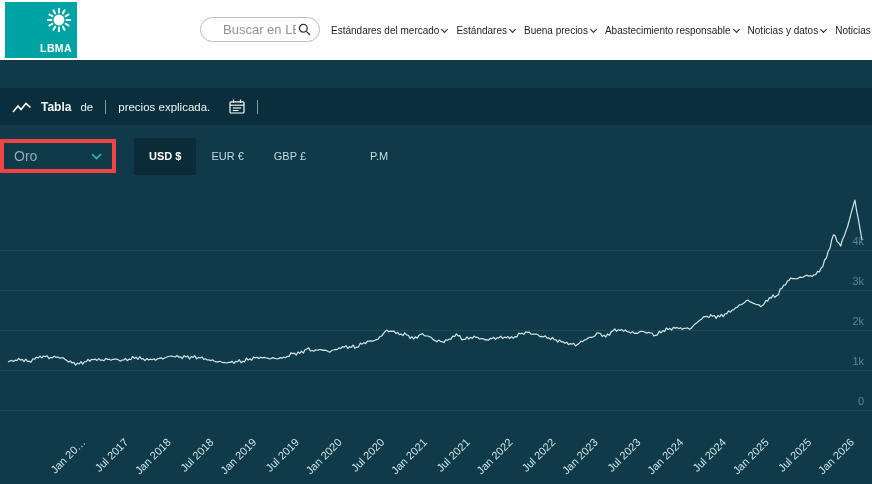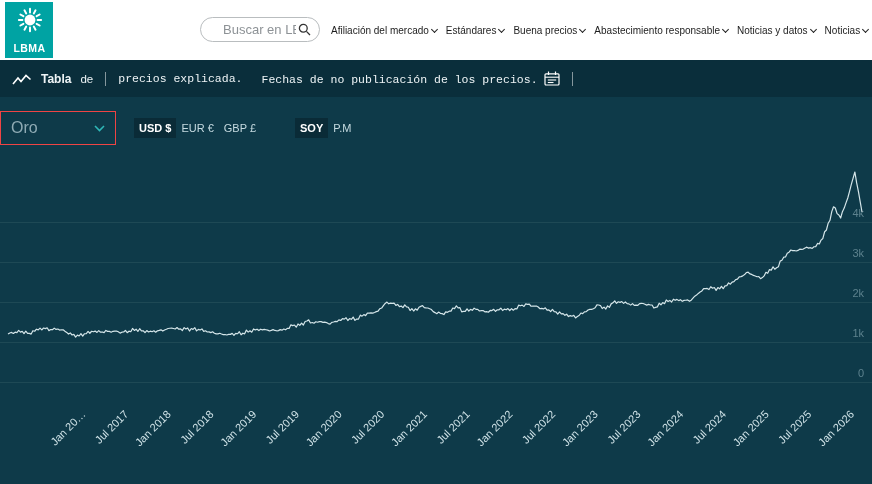--- a/index.html
+++ b/index.html
@@ -4,23 +4,23 @@
 <style>
   html,body{margin:0;padding:0;}
   body{
     width:872px;height:484px;overflow:hidden;
     background:#0e3a49;
     font-family:"Liberation Sans", sans-serif;
   }
   
   .topbar{height:60px;background:#ffffff;position:relative;}
   .logo{
-    position:absolute;left:5px;top:2px;width:48px;height:56px;
+    position:absolute;left:5px;top:2px;width:72px;height:56px;
     background:#00a3a3;display:flex;flex-direction:column;
-    justify-content:space-between;align-items:center;
+    justify-content:space-between;align-items:flex-end;
     padding:5px 5px 4px 6px;box-sizing:border-box;cursor:pointer;
   }
   .logo-text{color:#fff;font-size:10.5px;font-weight:bold;letter-spacing:.4px;}
   .search{
     position:absolute;left:200px;top:17px;width:120px;height:25px;
     border:1px solid #b9bdbf;border-radius:14px;
     display:flex;align-items:center;padding:0 8px;box-sizing:border-box;background:#fff;
   }
   .search input{
     border:none;outline:none;flex:1;min-width:0;font-size:13px;color:#444;
@@ -33,36 +33,36 @@
     font-size:10px;color:#1c1c1c;white-space:nowrap;overflow:hidden;
   }
   .nav-item{display:flex;align-items:center;gap:3px;color:#1c1c1c;text-decoration:none;cursor:pointer;}
   .chev{
     width:4px;height:4px;border-right:1.2px solid #222;border-bottom:1.2px solid #222;
     transform:rotate(45deg);display:inline-block;margin-top:-2px;
   }
   
   .subnav{
     height:37px;background:#0a2e3b;display:flex;align-items:center;
-    padding:0 12px;color:#eef4f6;font-size:11.5px;gap:9px;
+    padding:0 12px;color:#eef4f6;font-size:11.5px;gap:9px;margin-top:28px;
   }
   .sub-bold{font-weight:bold;font-size:12px;cursor:pointer;}
-  .sub-link{color:#eef4f6;text-decoration:none;cursor:pointer;display:flex;align-items:flex-end;gap:6px;font-family:Liberation Mono, monospace;}
+  .sub-link{color:#eef4f6;text-decoration:none;cursor:pointer;display:flex;align-items:flex-start;gap:6px;}
   .vdiv{width:1px;height:14px;background:rgba(255,255,255,.5);margin:0 3px;}
   
   .controls{margin-top:13px;height:36px;display:flex;align-items:center;}
   .select{
-    width:116px;height:34px;border:1px solid #ef4444;box-sizing:border-box;
+    width:116px;height:34px;border:4px solid #ef4444;box-sizing:border-box;
     display:flex;align-items:center;justify-content:space-between;
-    padding:0 10px;color:#8fabb4;font-size:16px;cursor:pointer;
+    padding:0 10px;color:#8fabb4;font-size:14px;cursor:pointer;
   }
   .btn-group{display:flex;margin-left:18px;}
   .btn-group.fixes{margin-left:34px;}
   .ctl-btn{
-    height:20px;padding:0 5px;background:transparent;border:none;
+    height:37px;padding:0 15px;background:transparent;border:none;
     color:#c6dbe1;font-size:11px;font-family:"Liberation Sans", sans-serif;cursor:pointer;
   }
   .ctl-btn.active{background:#0a2b37;color:#ffffff;font-weight:bold;}
   
   #chart-svg{display:block;margin-top:6px;}
   #chart-svg text{font-family:"Liberation Sans", sans-serif;}
 </style>
 </head>
 <body>
 
@@ -93,21 +93,21 @@
     <div class="search">
       <input type="text" placeholder="Buscar en LBMA" style="">
       <svg width="13" height="13" viewBox="0 0 13 13">
         <circle cx="5.3" cy="5.3" r="3.9" fill="none" stroke="#333" stroke-width="1.3"></circle>
         <line x1="8.4" y1="8.4" x2="12" y2="12" stroke="#333" stroke-width="1.3"></line>
       </svg>
     </div>
 
     <nav class="mainnav">
       <a class="nav-item">
-        <span>Afiliación del mercado</span>
+        <span>Estándares del mercado</span>
         <span class="chev"></span>
       </a>
       <a class="nav-item">
         <span>Estándares</span>
         <span class="chev"></span>
       </a>
       <a class="nav-item">
         <span>Buena precios</span>
         <span class="chev"></span>
       </a>
@@ -131,21 +131,20 @@
     <svg width="20" height="14" viewBox="0 0 20 14">
       <polyline points="1,12 6,6 9,9.5 14,3.5 18.5,7.5" fill="none" stroke="#ffffff" stroke-width="1.6"></polyline>
     </svg>
     <span class="sub-bold">Tabla</span>
     <span>de</span>
     <span class="vdiv"></span>
     <a class="sub-link">
       <span>precios explicada.</span>
     </a>
     <a class="sub-link" style="margin-left:10px;">
-      <span>Fechas de no publicación de los precios.</span>
       <svg width="16" height="15" viewBox="0 0 16 15">
         <rect x="1" y="2.8" width="14" height="11.2" rx="1" fill="none" stroke="#ffffff" stroke-width="1.2"></rect>
         <line x1="4.5" y1="0.5" x2="4.5" y2="4" stroke="#ffffff" stroke-width="1.2"></line>
         <line x1="11.5" y1="0.5" x2="11.5" y2="4" stroke="#ffffff" stroke-width="1.2"></line>
         <line x1="1" y1="6.2" x2="15" y2="6.2" stroke="#ffffff" stroke-width="1.1"></line>
         <line x1="3.8" y1="9" x2="12.2" y2="9" stroke="#ffffff" stroke-width="1.1"></line>
         <line x1="3.8" y1="11.5" x2="9.5" y2="11.5" stroke="#ffffff" stroke-width="1.1"></line>
       </svg>
     </a>
     <span class="vdiv"></span>
@@ -157,21 +156,20 @@
       <svg width="11" height="7" viewBox="0 0 11 7">
         <polyline points="1,1 5.5,5.5 10,1" fill="none" stroke="#2fb7b7" stroke-width="1.6"></polyline>
       </svg>
     </div>
     <div class="btn-group">
       <button class="ctl-btn active">USD $</button>
       <button class="ctl-btn">EUR €</button>
       <button class="ctl-btn">GBP £</button>
     </div>
     <div class="btn-group fixes">
-      <button class="ctl-btn active">SOY</button>
       <button class="ctl-btn">P.M</button>
     </div>
   </div>
 
   <svg id="chart-svg" width="872" height="332" viewBox="0 0 872 332">
       <line x1="0" x2="872" y1="230.5" y2="230.5" stroke="#1e4955" stroke-width="1"></line>
       <text x="864" y="224.5" fill="#5d828e" font-size="11" text-anchor="end">0</text>
       <line x1="0" x2="872" y1="190.5" y2="190.5" stroke="#1e4955" stroke-width="1"></line>
       <text x="864" y="184.5" fill="#5d828e" font-size="11" text-anchor="end">1k</text>
       <line x1="0" x2="872" y1="150.5" y2="150.5" stroke="#1e4955" stroke-width="1"></line>

